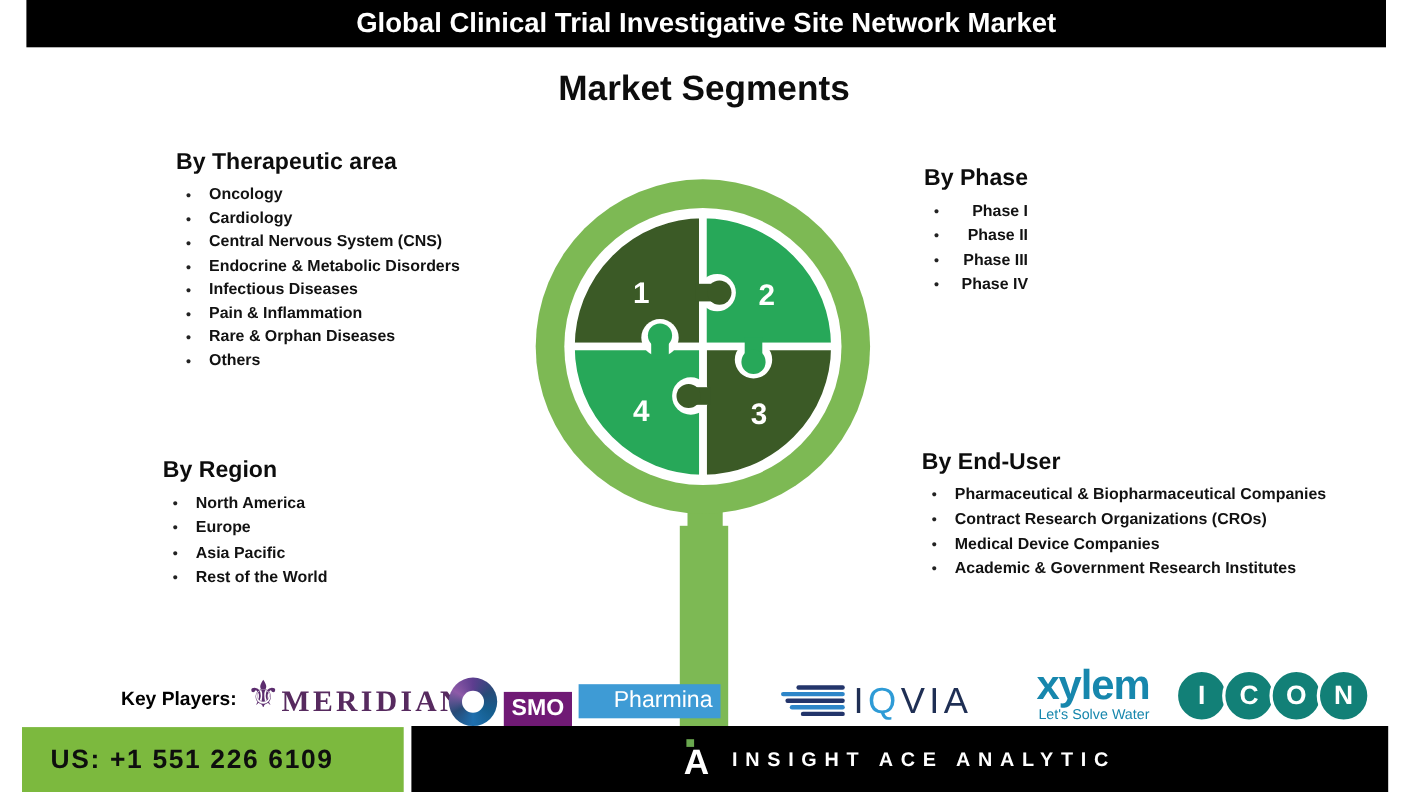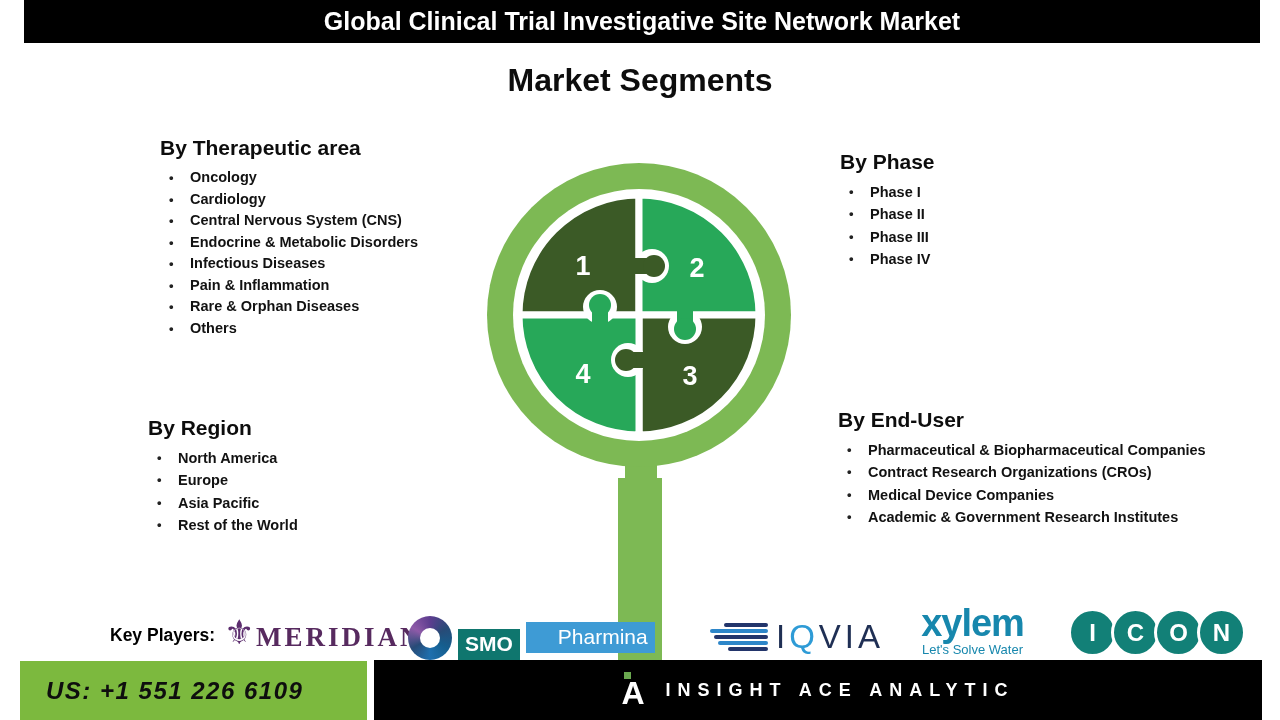--- a/index.html
+++ b/index.html
@@ -23,21 +23,21 @@
   .seg h2 { font-size:21px; font-weight:bold; color:#0d0d0d; }
   .seg ul { list-style:none; margin-top:7px; }
   .seg li {
     position:relative; padding-left:30px; font-size:14.5px; font-weight:bold;
     line-height:21.5px; white-space:nowrap;
   }
   .seg li::before {
     content:"•"; position:absolute; left:9px; top:0; font-size:13px; color:#222;
   }
   #seg-therapeutic { left:160px; top:136px; }
-  #seg-phase       { left:840px; top:150px; }
+  #seg-phase       { left:840px; top:150px;text-align:right; }
   #seg-phase li, #seg-region li, #seg-enduser li { line-height:22.3px; }
   #seg-region      { left:148px; top:416px; }
   #seg-enduser     { left:838px; top:408px; }
   
   #magnifier { position:absolute; left:478px; top:160px; }
   #magnifier text {
     font-family:"Liberation Sans", sans-serif; font-weight:bold; font-size:27px;
     fill:#ffffff; text-anchor:middle;
   }
   
@@ -45,41 +45,41 @@
   .fleur { position:absolute; left:224px; top:612px; font-size:34px; color:#5c2d6e;
            font-family:"DejaVu Sans", sans-serif; }
   .meridian { position:absolute; left:256px; top:622px; font-family:"Liberation Serif", serif;
               font-size:27px; letter-spacing:3px; color:#572a5f; font-weight:600; }
   .smo-logo { position:absolute; left:408px; top:615px; display:flex; align-items:center; }
   .smo-swirl { width:44px; height:44px; border-radius:50%; position:relative;
     background:conic-gradient(#5d3d8f,#274b77,#155e8e,#1e6fae,#274b77,#8e5aa8,#5d3d8f); }
   .smo-swirl::after { content:""; position:absolute; left:12px; top:12px; width:20px; height:20px;
     border-radius:50%; background:#fff; }
   .smo-box { color:#fff; font-size:21px; font-weight:bold; padding:3px 7px 4px; margin-left:6px; }
-  .smo-box.smo { background:#0f766e;margin-top:14px; }
+  .smo-box.smo { background:#701a75;margin-top:14px; }
   .smo-box.pharmina { background:#3e9bd5; font-weight:normal;padding-left:32px; }
   .iqvia-logo { position:absolute; left:708px; top:618px; display:flex; align-items:center; }
   .iqvia-bars { display:flex; flex-direction:column; align-items:flex-end; gap:2.5px; width:60px; margin-right:8px; }
   .iqvia-bars i { display:block; height:3.5px; border-radius:2px; }
   .iqvia-text { font-size:33px; letter-spacing:4px; color:#1f2f54; font-weight:500; }
   .iqvia-text .q { color:#2e9bd6; }
-  .xylem-logo { position:absolute; left:900px; top:606px; width:145px; text-align:center; }
+  .xylem-logo { position:absolute; left:900px; top:606px; width:145px; text-align:right; }
   .xylem-word { font-size:38px; font-weight:bold; color:#1787ad; line-height:34px; letter-spacing:-1px; }
   .xylem-tag  { font-size:13px; color:#1787ad; margin-top:2px; }
   .icon-logo { position:absolute; left:1068px; top:608px; display:flex; }
   .icon-circle {
     width:49px; height:49px; border-radius:50%; background:#128077; border:3px solid #fff;
     color:#fff; font-size:24px; font-weight:bold; display:flex; align-items:center;
     justify-content:center; margin-left:-6px;
   }
   .icon-circle:first-child { margin-left:0; }
   
   .phone-box {
     position:absolute; left:20px; top:661px; width:347px; height:59px; background:#7cb93e;
-    display:flex; align-items:center; padding-left:26px;font-style:italic;
+    display:flex; align-items:center; padding-left:26px;
   }
   .phone-box span { font-size:24px; font-weight:bold; color:#0e0e0e; letter-spacing:1.5px; }
   .brand-bar {
     position:absolute; left:374px; top:660px; width:888px; height:60px; background:#000;
     display:flex; align-items:center; justify-content:center;
   }
   .brand-mark { position:relative; width:28px; height:36px; margin-right:16px; }
   .brand-mark .a { position:absolute; left:0; bottom:-4px; color:#fff; font-size:32px; font-weight:bold; }
   .brand-mark .dot { position:absolute; left:3px; top:0; width:7px; height:7px; background:#6aa84f; }
   .brand-text { color:#fff; font-size:18px; font-weight:bold; letter-spacing:7px; }

